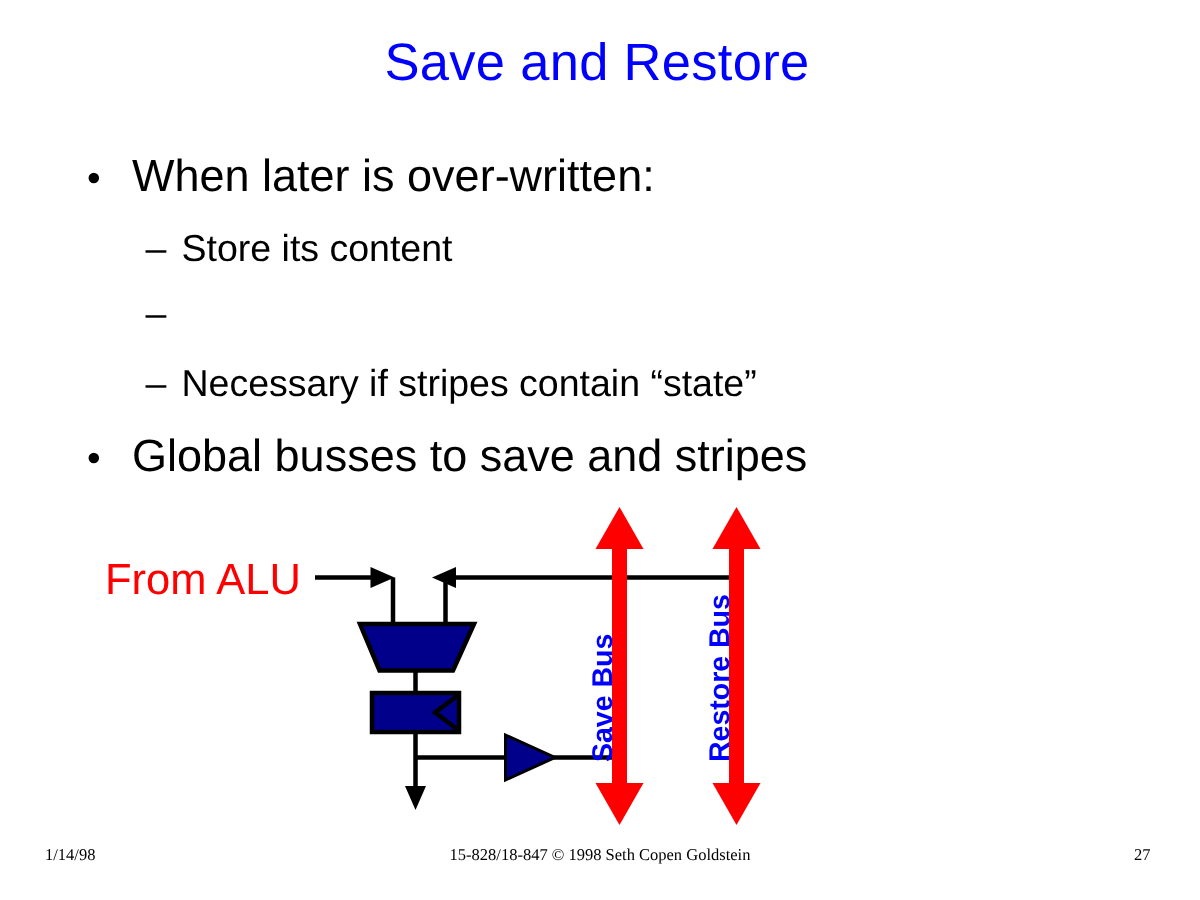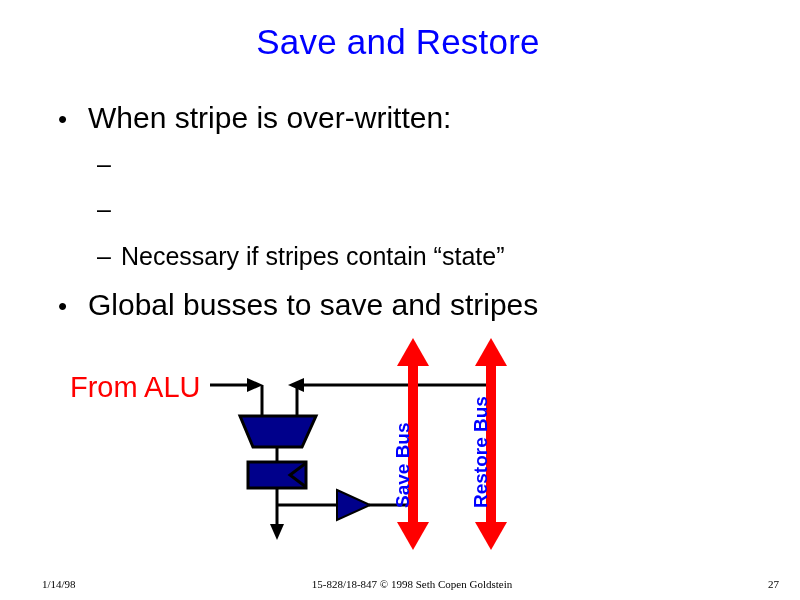--- a/index.html
+++ b/index.html
@@ -96,49 +96,49 @@
     white-space: nowrap;
     transform: rotate(-90deg);
     transform-origin: left top;
   }
   #save-bus-label    { left: 392px; top: 508px; }
   #restore-bus-label { left: 470px; top: 508px; }
 
   
   .footer {
     position: absolute;
-    top: 578px;
+    top: 564px;
     color: #000000;
     font-family: "Liberation Serif", serif;
     font-size: 11px;
     white-space: nowrap;
-    margin-left: 12px;
   }
   #footer-date { left: 30px; }
   #footer-center {
     left: 0;
     width: 800px;
     text-align: center;
   }
   #footer-page { left: 756px; }
 </style>
 </head>
 <body>
 
 <div id="slide">
 
   <div id="slide-title">Save and Restore</div>
 
   <div class="bullet-l1" id="bullet-1">
     <span class="marker">•</span>
-    <span>When stripe is over-written:</span>
+    <span>When later is over-written:</span>
   </div>
 
   <div class="bullet-l2" id="sub-bullet-1">
     <span class="marker">–</span>
+    <span>Store its content</span>
   </div>
   <div class="bullet-l2" id="sub-bullet-2">
     <span class="marker">–</span>
   </div>
   <div class="bullet-l2" id="sub-bullet-3">
     <span class="marker">–</span>
     <span>Necessary if stripes contain “state”</span>
   </div>
 
   <div class="bullet-l1" id="bullet-2">

